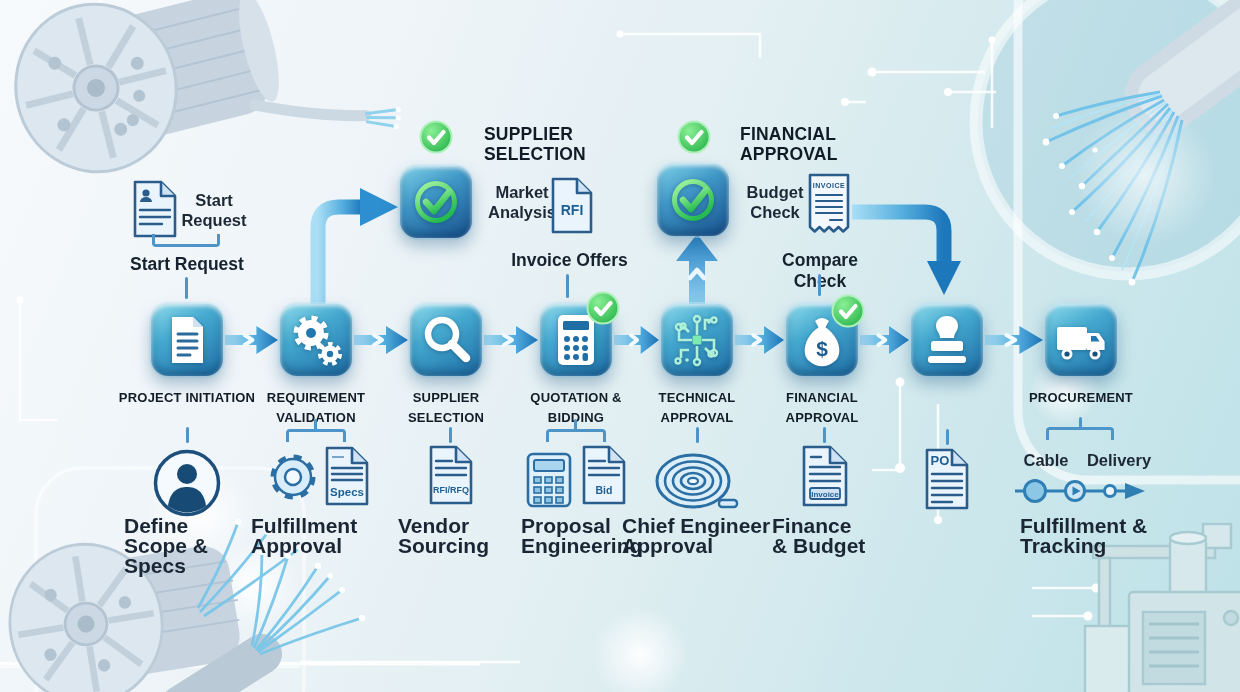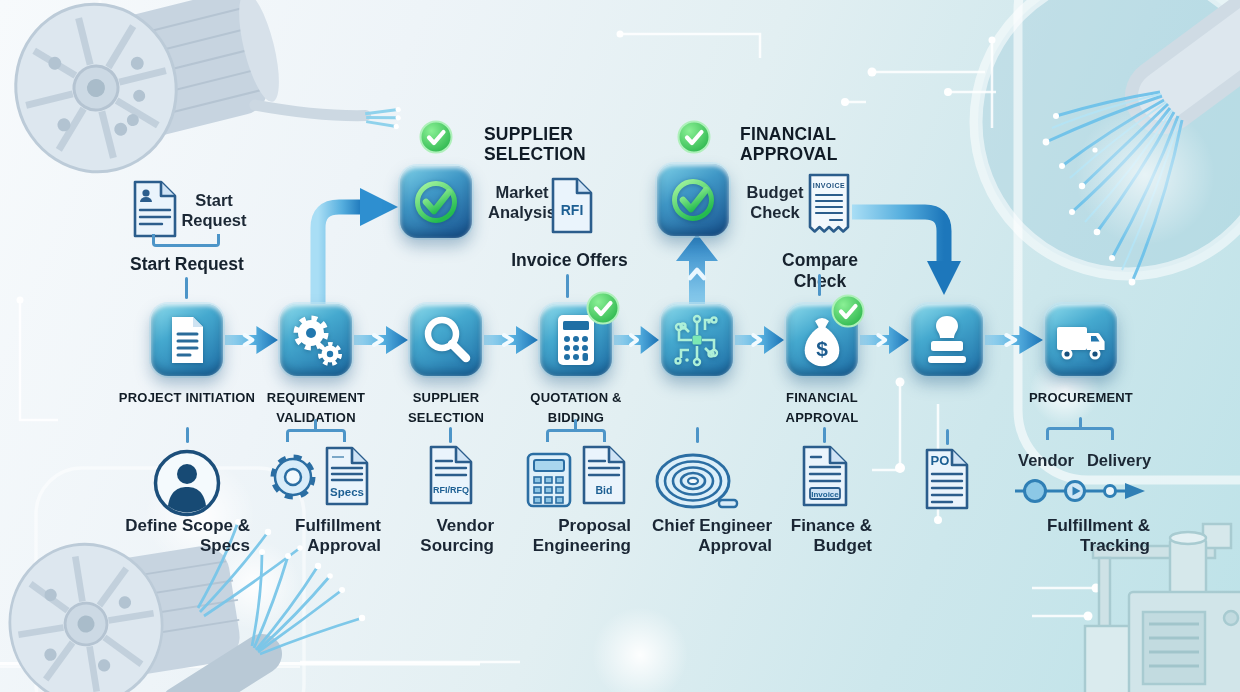--- a/index.html
+++ b/index.html
@@ -21,22 +21,22 @@
     display:flex; align-items:center; justify-content:center;
   }
   .tile.navy { background:linear-gradient(150deg,#7fd2e8 0%,#3f97c6 40%,#17518e 100%); }
   .tile svg { filter:drop-shadow(0 1px 2px rgba(0,40,80,.35)); }
 
   .stage-lbl {
     position:absolute; top:388px; text-align:center; text-transform:uppercase;
     font-weight:bold; font-size:13px; line-height:20px; letter-spacing:.2px; color:#111c26;
   }
   .sub-lbl {
-    position:absolute; top:516px; text-align:right;
-    font-weight:bold; font-size:17px; line-height:20px; color:#1a2634;
+    position:absolute; top:516px; text-align:left;
+    font-weight:bold; font-size:21px; line-height:20px; color:#1a2634;
   }
   .callout-title { position:absolute; font-weight:bold; font-size:17.5px; line-height:20px;
     letter-spacing:.2px; color:#101b26; text-transform:uppercase; }
   .note-txt { position:absolute; font-weight:bold; font-size:16.5px; line-height:20px;
     color:#1c2835; text-align:center; }
   .cap-txt { position:absolute; font-weight:bold; font-size:17.5px; color:#16222e; text-align:center; }
 
   .tick { position:absolute; width:3px; background:#4d95c8; border-radius:2px; }
   .brk-dn { position:absolute; border:3px solid #4d95c8; border-top:none;
             border-radius:0 0 4px 4px; } 
@@ -416,20 +416,21 @@
   </svg>
   <svg class="badge" style="left:831px;top:294px" viewBox="0 0 34 34">
     <circle cx="17" cy="17" r="15.5" fill="url(#gBadge)" stroke="#aef0ba" stroke-width="2"></circle>
     <path d="M10,17.5 l5,5.5 l9.5,-11" stroke="#ffffff" stroke-width="4.2" fill="none" stroke-linecap="round" stroke-linejoin="round"></path>
   </svg>
 
   <div class="stage-lbl" style="left:112px;width:150px">PROJECT INITIATION</div>
   <div class="stage-lbl" style="left:241px;width:150px">REQUIREMENT VALIDATION</div>
   <div class="stage-lbl" style="left:381px;width:130px">SUPPLIER SELECTION</div>
   <div class="stage-lbl" style="left:518px;width:116px">QUOTATION &amp; BIDDING</div>
+  <div class="stage-lbl" style="left:632px;width:130px">TECHNICAL APPROVAL</div>
   <div class="stage-lbl" style="left:757px;width:130px">FINANCIAL APPROVAL</div>
   <div class="stage-lbl" style="left:1001px;width:160px">PROCUREMENT</div>
 
   <div class="tick" style="left:186px;top:427px;height:16px"></div>
   <div class="tick" style="left:314px;top:419px;height:11px"></div>
   <div class="brk-up" style="left:286px;top:429px;width:60px;height:13px"></div>
   <div class="tick" style="left:449px;top:427px;height:16px"></div>
   <div class="tick" style="left:574px;top:419px;height:11px"></div>
   <div class="brk-up" style="left:546px;top:429px;width:60px;height:13px"></div>
   <div class="tick" style="left:696px;top:427px;height:16px"></div>
@@ -589,21 +590,21 @@
     <text x="16" y="17" text-anchor="middle" font-size="13" font-weight="bold" fill="#1d5f93">PO</text>
     <g stroke="#2b5d8c" stroke-width="2.4" stroke-linecap="round">
       <path d="M8,26 H38"></path>
         <path d="M8,33 H38"></path>
         <path d="M8,40 H38"></path>
         <path d="M8,47 H38"></path>
         <path d="M8,54 H28"></path>
     </g>
   </svg>
 
-  <div class="note-txt" style="left:1016px;top:450px;width:60px">Vendor</div>
+  <div class="note-txt" style="left:1016px;top:450px;width:60px">Cable</div>
   <div class="note-txt" style="left:1084px;top:450px;width:70px">Delivery</div>
   <svg class="abs" style="left:1013px;top:474px" width="136" height="32" viewBox="0 0 136 32">
     <path d="M2,17 H112" stroke="#2f7fb5" stroke-width="3.2"></path>
     <polygon points="112,9 132,17 112,25" fill="#2f7fb5"></polygon>
     <circle cx="22" cy="17" r="10.5" fill="#8cc8e6" stroke="#2f7fb5" stroke-width="3"></circle>
     <circle cx="62" cy="17" r="9.5" fill="#cfe7f5" stroke="#2f7fb5" stroke-width="3"></circle>
     <path d="M59.5,12.5 l8,4.5 -8,4.5 z" fill="#2f7fb5"></path>
     <circle cx="97" cy="17" r="5.5" fill="#eaf5fb" stroke="#2f7fb5" stroke-width="3"></circle>
   </svg>
 

